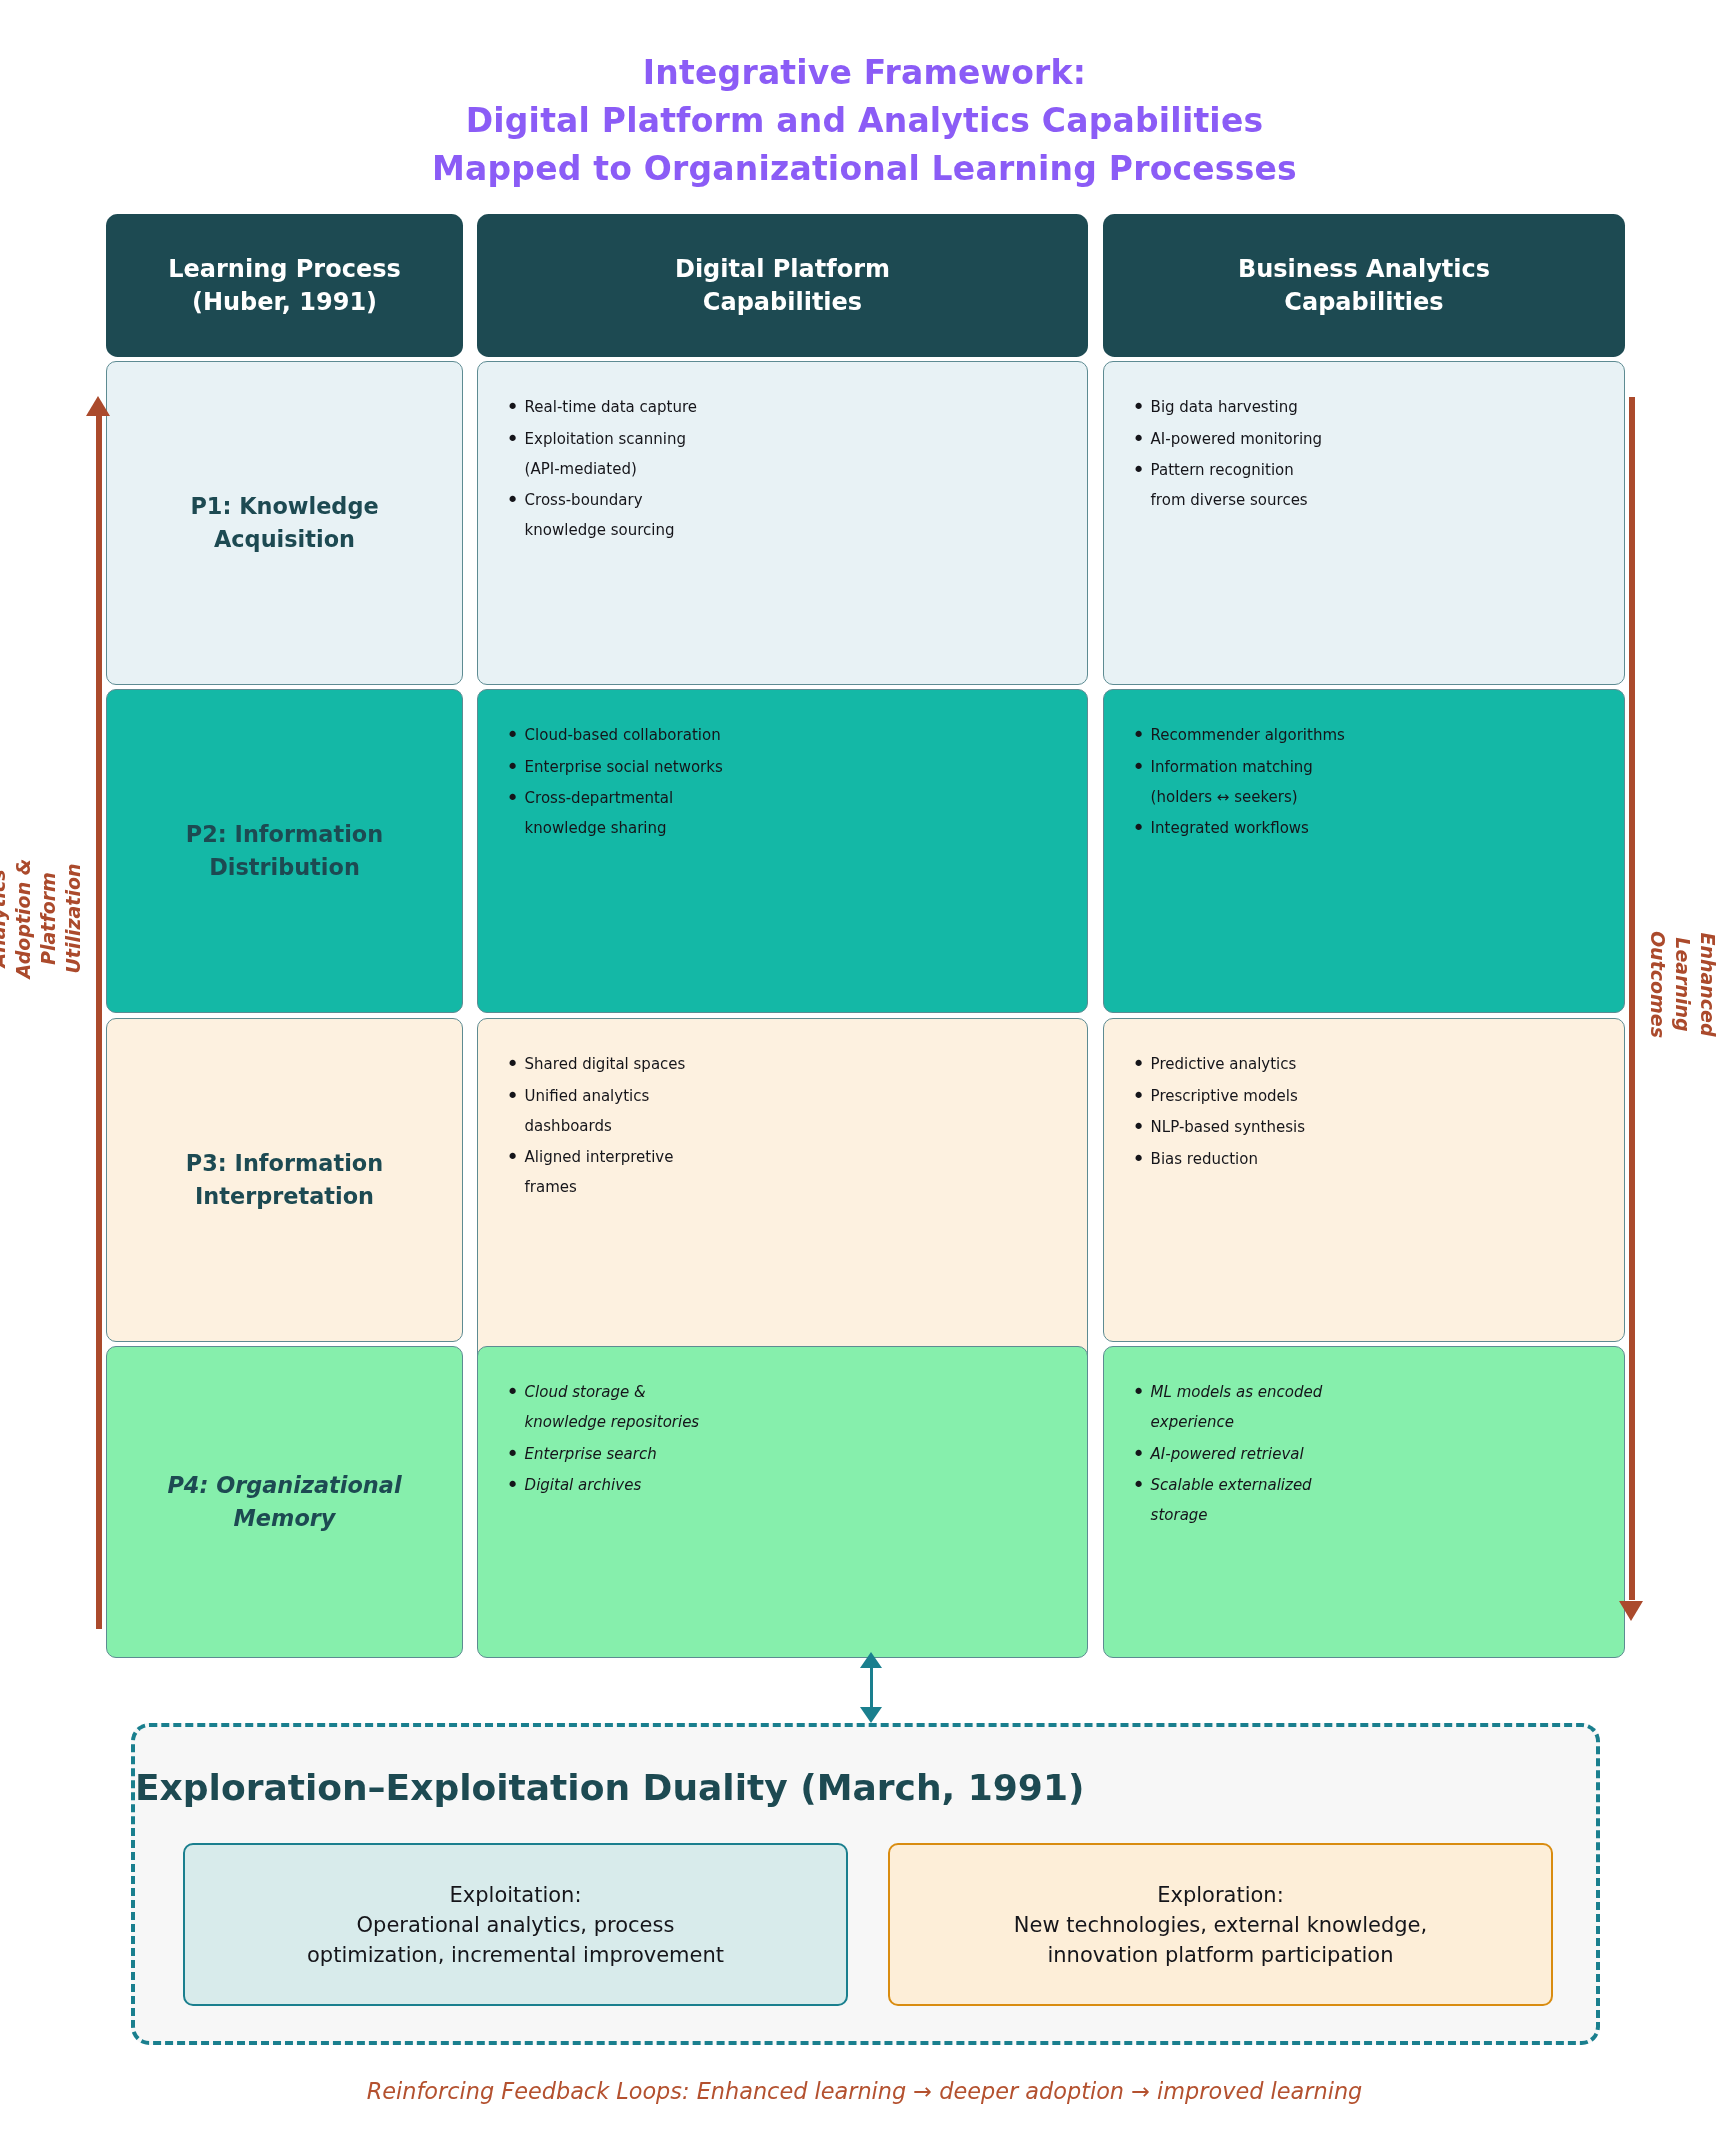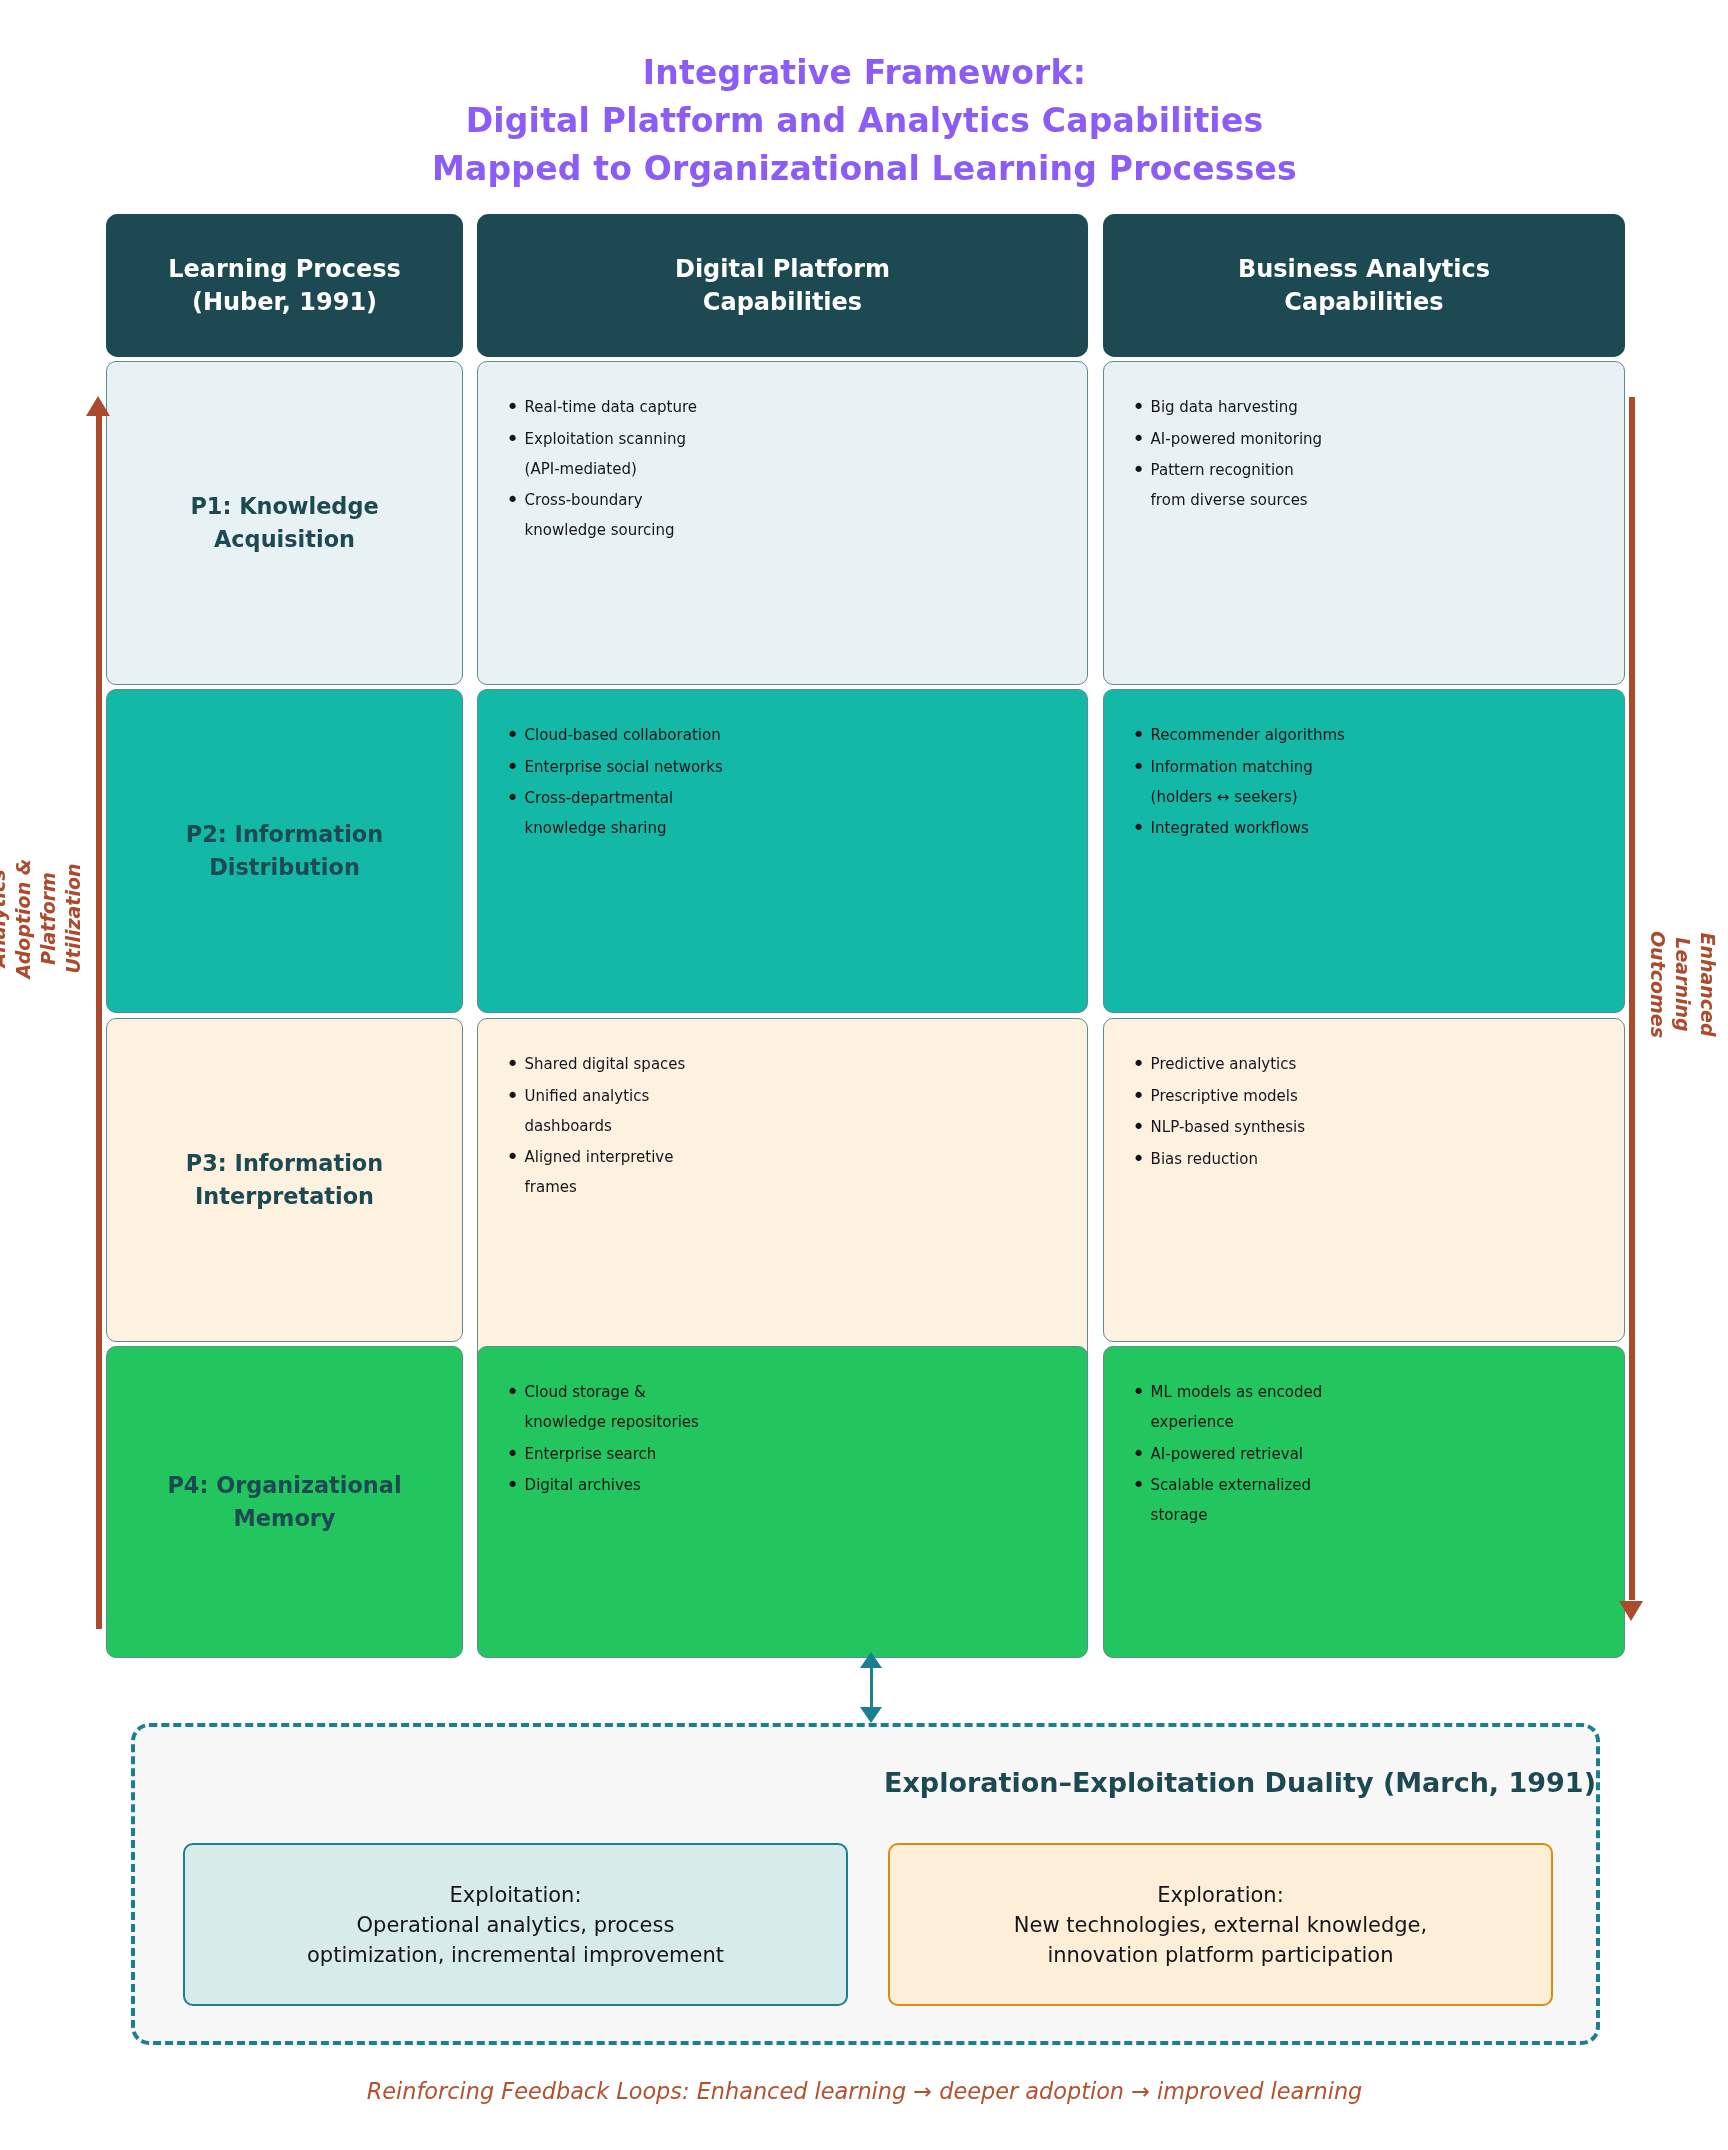--- a/index.html
+++ b/index.html
@@ -100,21 +100,21 @@
     left: 3.3px;
     top: 0;
     font-size: 21.6px;
     line-height: 30px;
   }
 
   
   .tint-p1 { background: #e8f2f5; }
   .tint-p2 { background: #14b8a6; }
   .tint-p3 { background: #fdf1e0; }
-  .tint-p4 { background: #22c55e; }
+  .tint-p4 { background: #86efac; font-style: italic; }
 
   
   .side-arrow-line {
     position: absolute;
     width: 5.8px;
     background: #ab4a2c;
   }
   .side-arrow-head {
     position: absolute;
     width: 0;
@@ -185,23 +185,23 @@
     background: #f7f7f7;
     border: 4.2px dashed #1a7f8e;
     border-radius: 18.3px;
     box-sizing: border-box;
   }
   #duality-title {
     position: absolute;
     left: 0;
     top: 40px;
     width: 100%;
-    text-align: right;
+    text-align: left;
     color: #1d4a52;
-    font-size: 27px;
+    font-size: 36px;
     font-weight: bold;
   }
   .duality-box {
     position: absolute;
     top: 116px;
     height: 163px;
     border-radius: 10px;
     box-sizing: border-box;
     display: flex;
     align-items: center;

